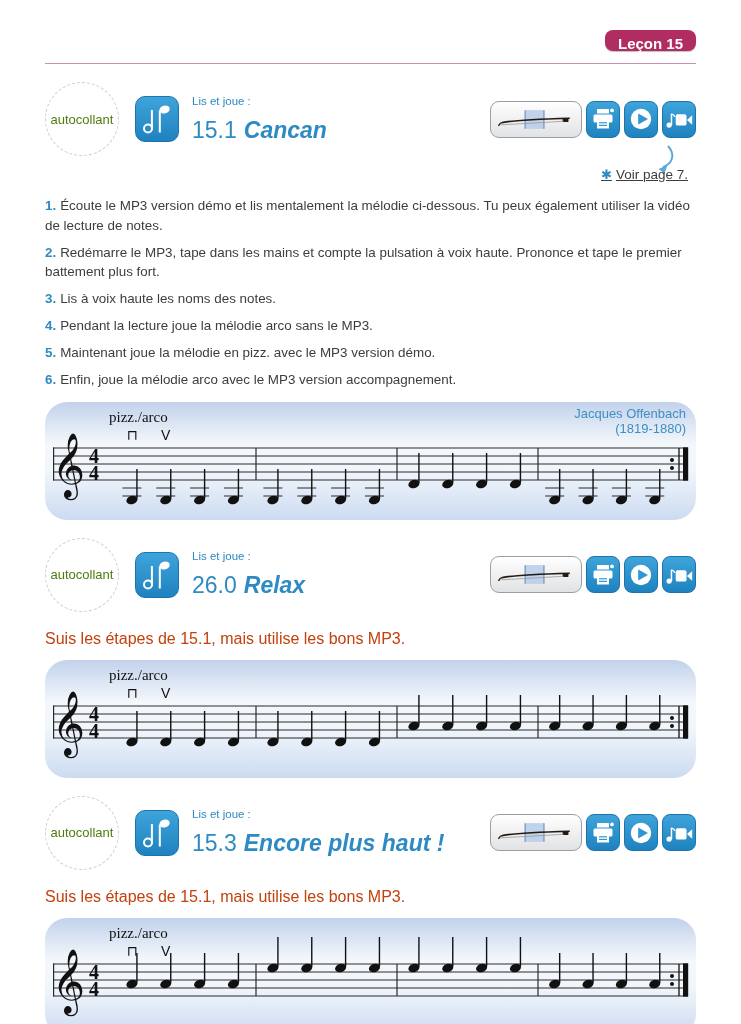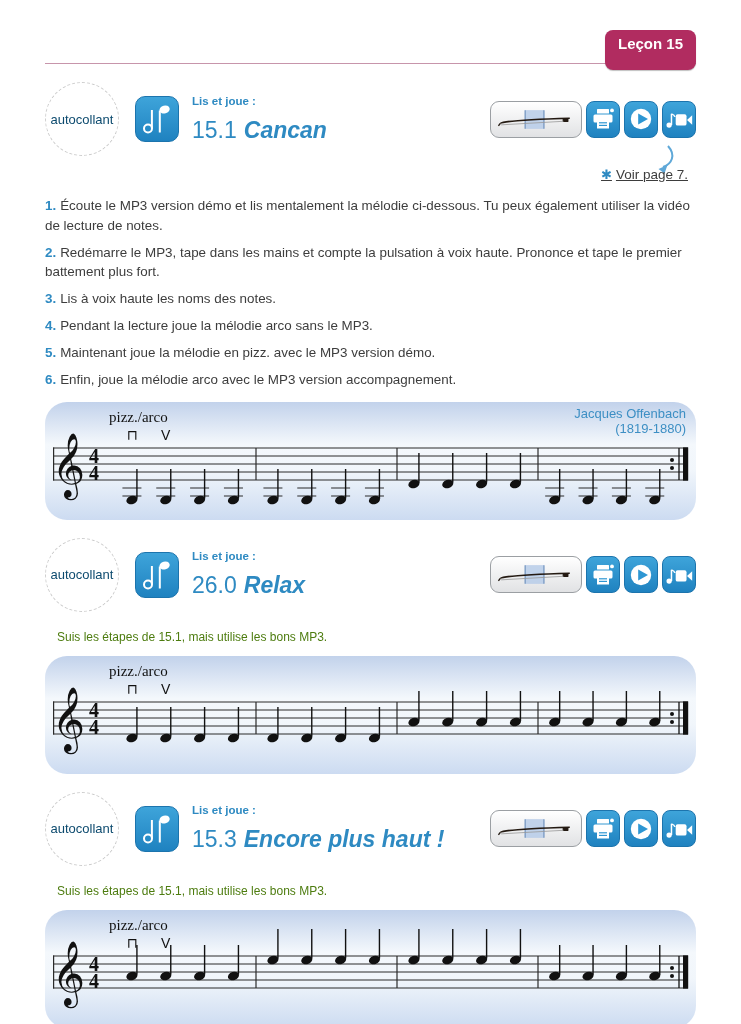--- a/index.html
+++ b/index.html
@@ -2,55 +2,55 @@
 <html><head>
 <meta charset="utf-8">
 <style>
   html,body{margin:0;padding:0;background:#ffffff;}
   body{width:741px;height:1024px;font-family:"Liberation Sans",sans-serif;overflow:hidden;}
   .page{width:651px;margin:0 auto;position:relative;}
 
   
   .hdr{position:relative;height:63px;border-bottom:1.6px solid #c795ab;}
   .lesson-badge{position:absolute;right:0;top:30px;background:#b12c60;color:#fff;
-    font-weight:bold;font-size:15px;padding:6px 13px 19px;border-radius:8px;line-height:1;
+    font-weight:bold;font-size:15px;padding:6px 13px 0;border-radius:8px;line-height:1;
     box-shadow:0 1px 1px rgba(0,0,0,.25);}
 
   
   .sec{position:relative;}
   .sec-header{display:flex;align-items:center;height:78px;margin-top:16px;}
   .sticker{width:72px;height:72px;border-radius:50%;border:1.3px dashed #cccccc;
-    display:flex;align-items:center;justify-content:center;color:#0c4a6e;font-size:13px;
+    display:flex;align-items:center;justify-content:center;color:#4d7c0f;font-size:13px;
     flex:none;margin-right:16px;background:#fff;}
   .note-icon{width:42px;height:44px;border-radius:10px;flex:none;margin-right:13px;
     background:linear-gradient(#3ea4da,#1f82c0);border:1px solid #1c74ad;
     display:flex;align-items:center;justify-content:center;}
   .titles{flex:1;min-width:0;}
-  .kicker{color:#2e8ac2;font-weight:bold;font-size:11.5px;}
+  .kicker{color:#2e8ac2;font-weight:normal;font-size:11.5px;}
   .title-line{color:#2e8ac2;font-size:23px;margin-top:10px;white-space:nowrap;}
   .title-name{font-style:italic;font-weight:600;margin-left:7px;}
   .toolbar{display:flex;gap:4px;align-items:center;flex:none;}
   .bow-btn{width:92px;height:37px;border-radius:9px;border:1.6px solid #9b9fa3;
     background:linear-gradient(#ffffff,#e1e2e4);padding:0;cursor:pointer;}
   .tool-btn{width:34px;height:37px;border-radius:8px;border:1px solid #1c74ad;
     background:linear-gradient(#3ea4da,#1f82c0);padding:0;cursor:pointer;
     display:flex;align-items:center;justify-content:center;}
   .bow-btn svg,.tool-btn svg{display:block;}
 
   
   .voir-row{height:30px;position:relative;}
   .voir{position:absolute;right:8px;top:9px;font-size:13.5px;color:#3d3d3d;text-decoration:underline;}
   .voir .star{color:#2e8ac2;font-size:13px;margin-right:4px;}
   .voir-arrow{position:absolute;right:18px;top:-14px;}
 
   
   .instructions{margin:8px 0 12px;}
   .instr{margin:0 0 7px;font-size:13.4px;color:#3d3d3d;line-height:1.48;}
   .instr .n{color:#2e8ac2;font-weight:bold;margin-right:4px;}
-  .follow{font-size:12px;color:#4d7c0f;margin:16px 12px 12px;}
+  .follow{font-size:16px;color:#c2410c;margin:16px 0 12px;}
 
   
   .staff-panel{height:118px;border-radius:22px;overflow:hidden;
     background:linear-gradient(180deg,#c2d2eb 0%,#f4f8fc 36%,#f1f6fb 58%,#ccdbf1 100%);}
   .staff-panel svg{display:block;width:100%;height:100%;}
 </style>
 </head>
 <body>
 
 <div class="page">

